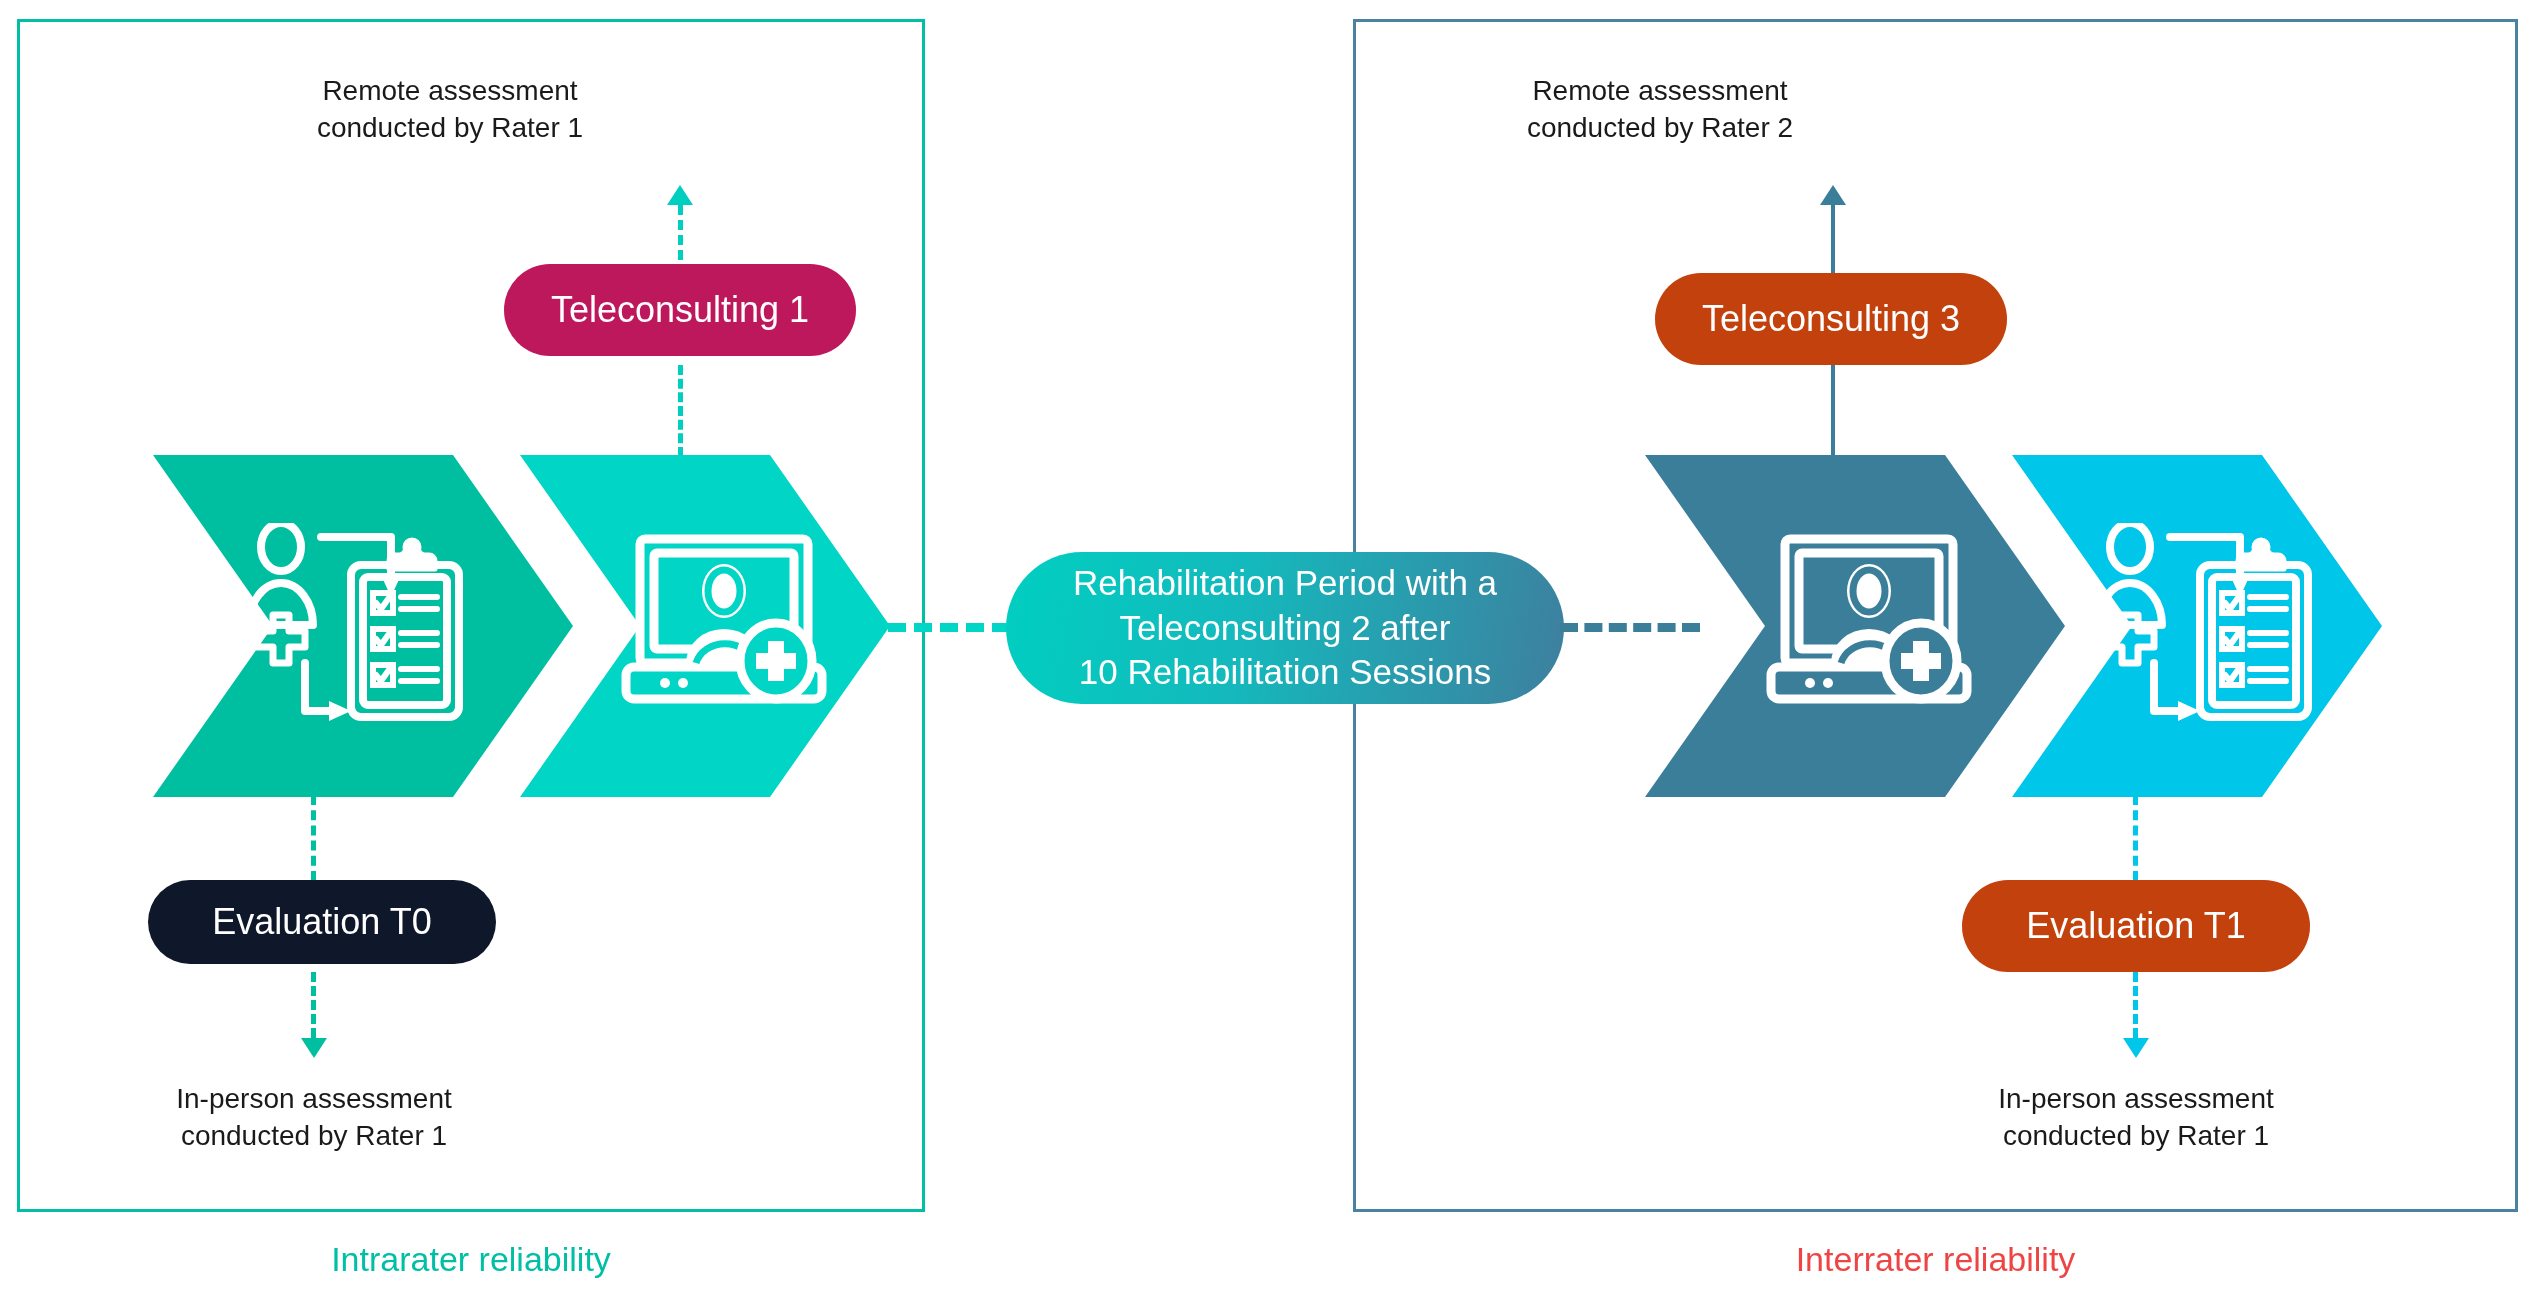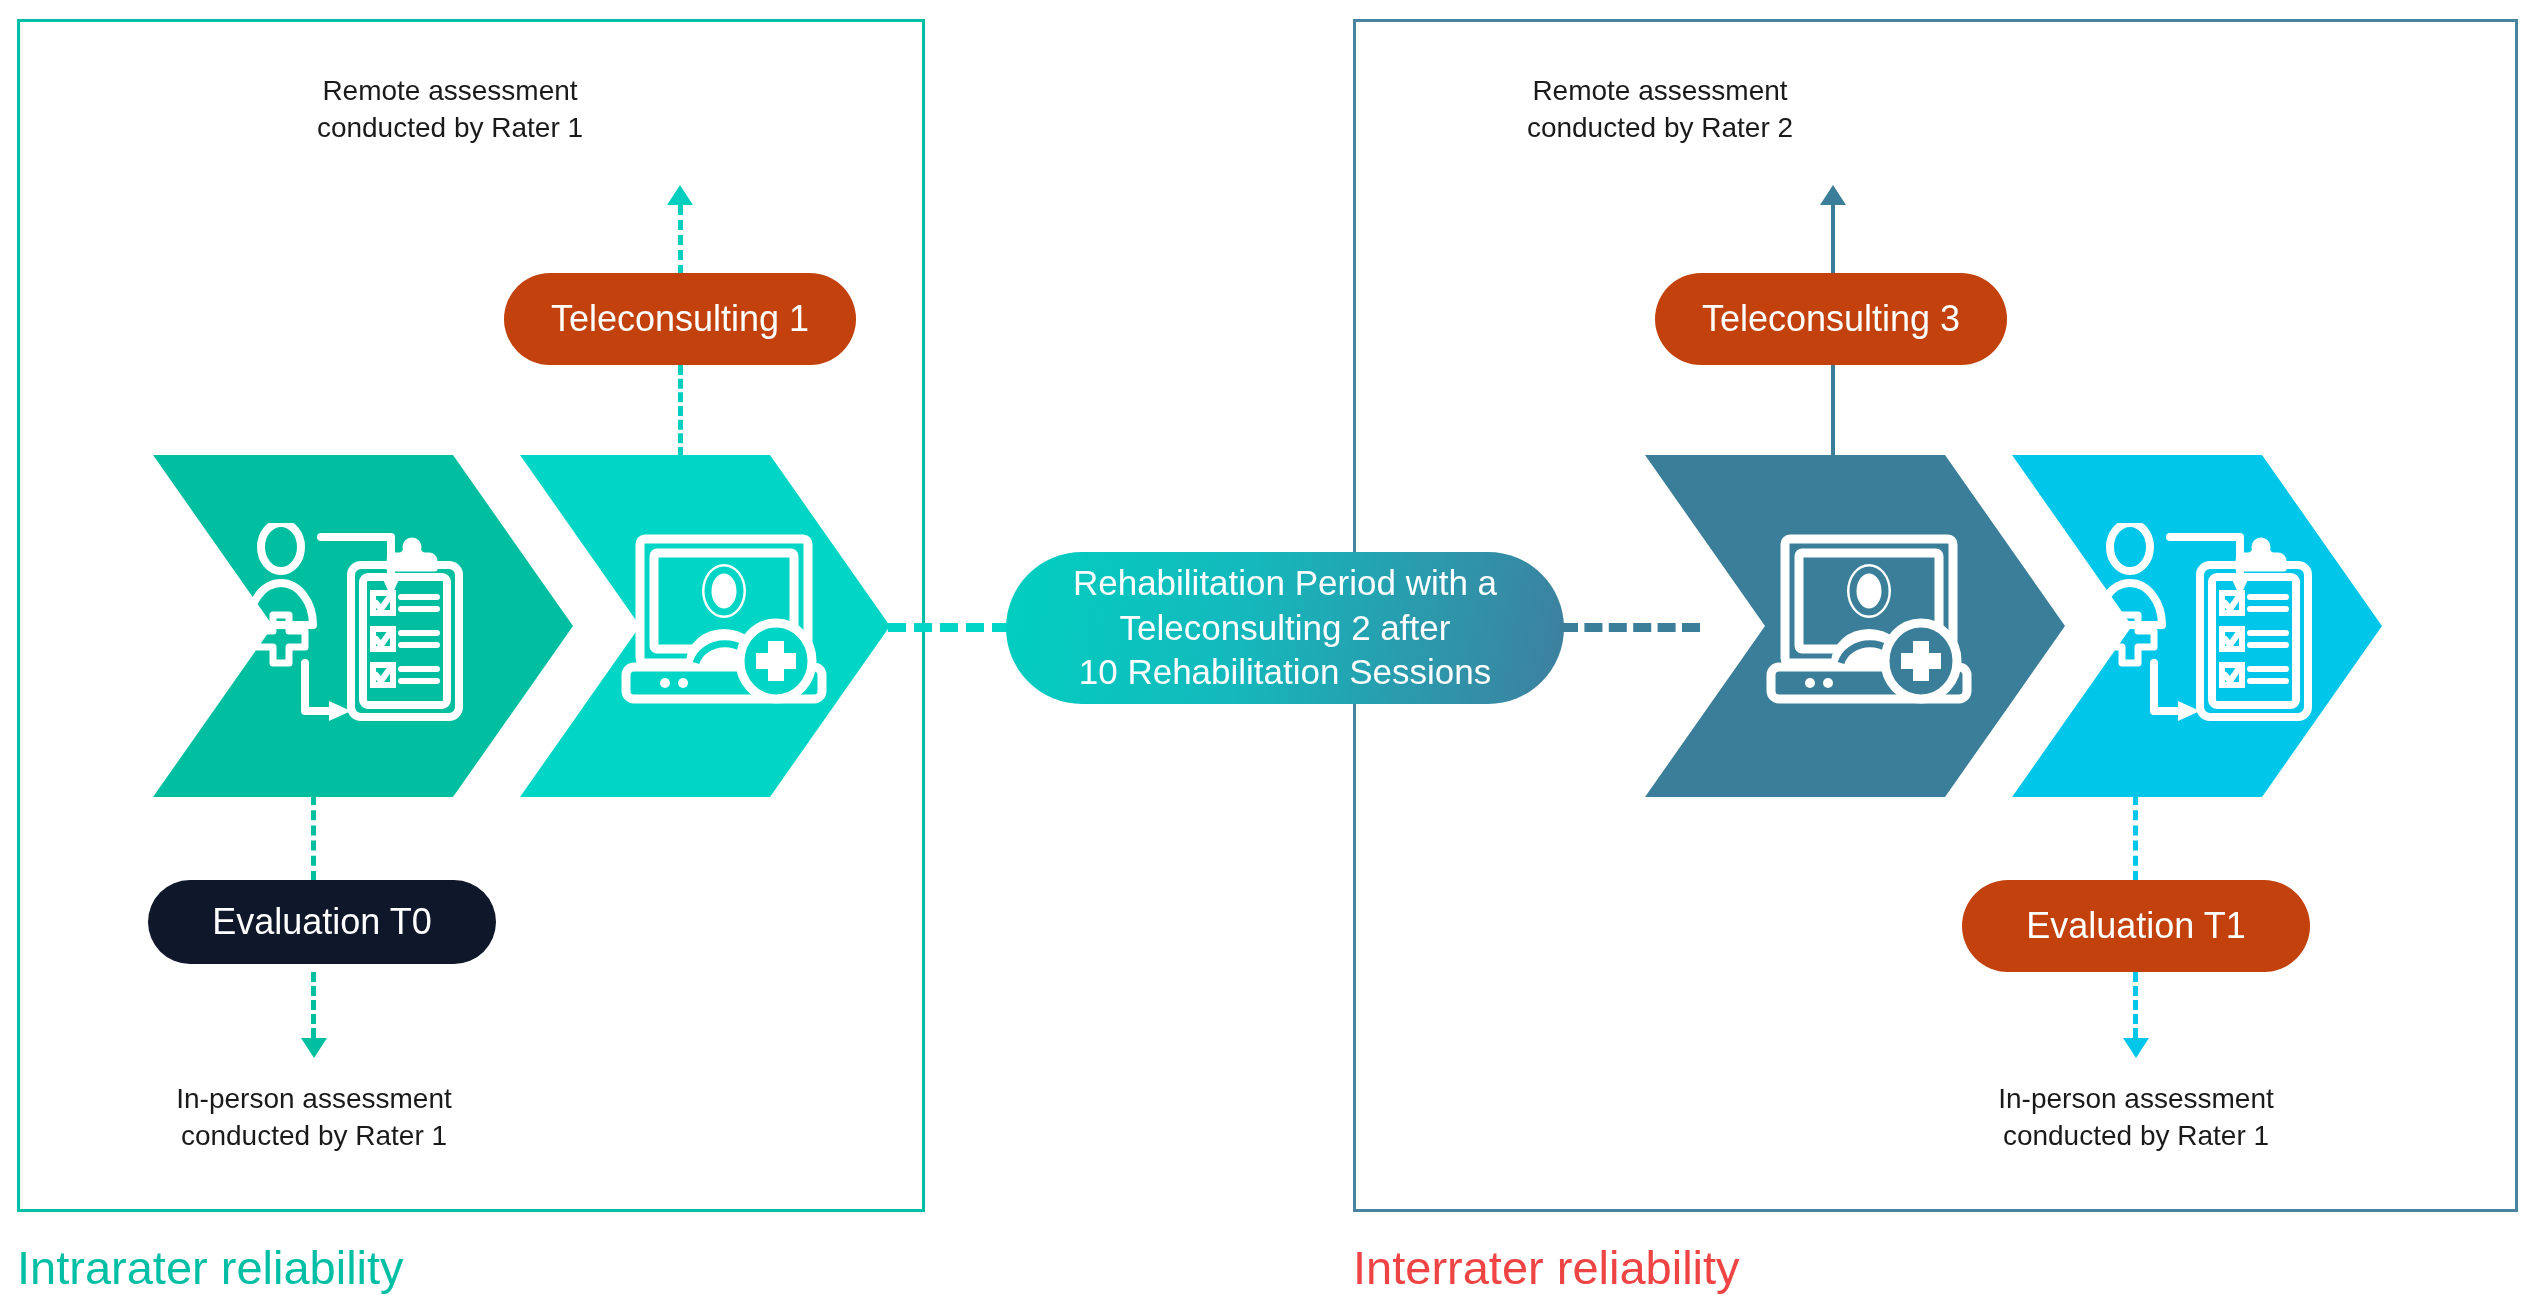--- a/index.html
+++ b/index.html
@@ -46,22 +46,22 @@
     font-size: 28px;
     line-height: 1.33;
     text-align: center;
     white-space: pre-line;
     font-family: "Liberation Sans", sans-serif;
   }
 
   
   .section-label {
     position: absolute;
-    font-size: 47px;
-    text-align: left;
+    font-size: 34px;
+    text-align: center;
     white-space: nowrap;
     font-family: "Liberation Sans", sans-serif;
   }
   #label-intrarater { color: #00bfa5; }
   #label-interrater { color: #ef4444; }
 
   
   .pill {
     position: absolute;
     border-radius: 999px;
@@ -69,22 +69,22 @@
     align-items: center;
     justify-content: center;
     color: #ffffff;
     font-size: 36px;
     white-space: pre-line;
     text-align: center;
     line-height: 1.28;
     box-sizing: border-box;
   }
   #pill-teleconsulting-1 {
-    left: 504px; top: 273px; width: 352px; height: 92px;
-    background: #c2410c;
+    left: 504px; top: 264px; width: 352px; height: 92px;
+    background: #be185d;
   }
   #pill-evaluation-t0 {
     left: 148px; top: 880px; width: 348px; height: 84px;
     background: #0f172a;
   }
   #pill-teleconsulting-3 {
     left: 1655px; top: 273px; width: 352px; height: 92px;
     background: #c2410c;
   }
   #pill-evaluation-t1 {

